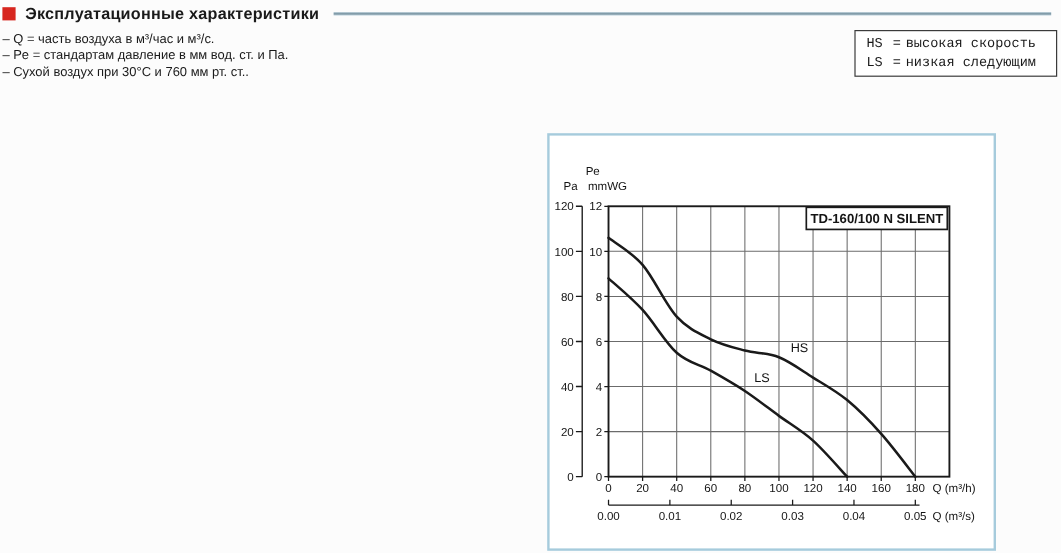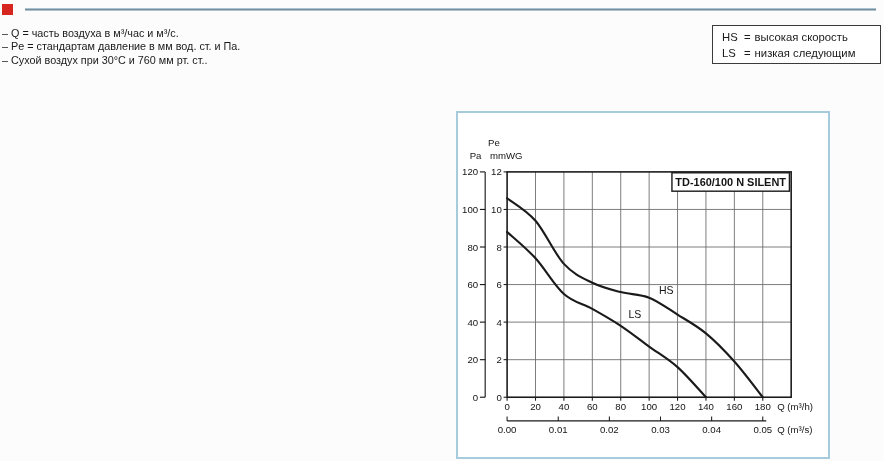--- a/index.html
+++ b/index.html
@@ -28,40 +28,41 @@
   .notes {
     position:absolute; top:27px; left:2px; width:700px;
     font-size:10.8px; line-height:13.4px; white-space:nowrap;
   }
   
   .legend-box {
     position:absolute; left:712px; top:25px; width:169px; height:39px;
     border:1.5px solid #3b3b3b; background:#fff;
     padding:3px 0 0 9px; font-size:11.3px; line-height:16px;
   }
-  .legend-line { white-space:nowrap; }
+  .legend-line { white-space:nowrap;font-family:Liberation Mono, monospace; }
   .lg-code { display:inline-block; width:22px; }
   .lg-eq { display:inline-block; margin-right:4px; }
   
   .chart-panel {
     position:absolute; left:456px; top:111px; width:374px; height:348px;
     border:2px solid #a6cbdc; background:#ffffff;
   }
   .chart-panel svg { display:block; width:100%; height:100%; }
   svg text { font-family:"Liberation Sans", sans-serif; fill:#141414; }
   svg .tick-label { font-size:11px; }
   svg .unit-label { font-size:11px; }
   svg .series-label { font-size:12px; }
   svg .chart-title { font-size:12.5px; font-weight:bold; }
 </style>
 </head>
 <body>
 
 <div class="header-row">
   <span class="bullet-sq" style="background: rgb(215, 38, 31);"></span>
+  <span class="section-title">Эксплуатационные характеристики</span>
   <span class="header-rule"></span>
 </div>
 
 <div class="notes">
   <div class="note-line">– Q = часть воздуха в м³/час и м³/с.</div>
   <div class="note-line">– Pe = стандартам давление в мм вод. ст. и Па.</div>
   <div class="note-line">– Сухой воздух при 30°C и 760 мм рт. ст..</div>
 </div>
 
 <div class="legend-box">

